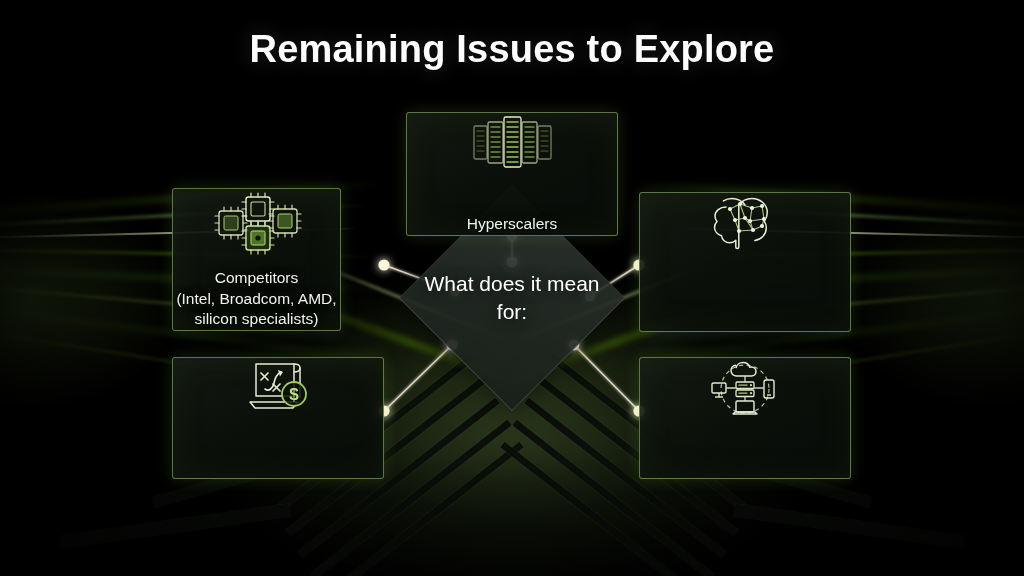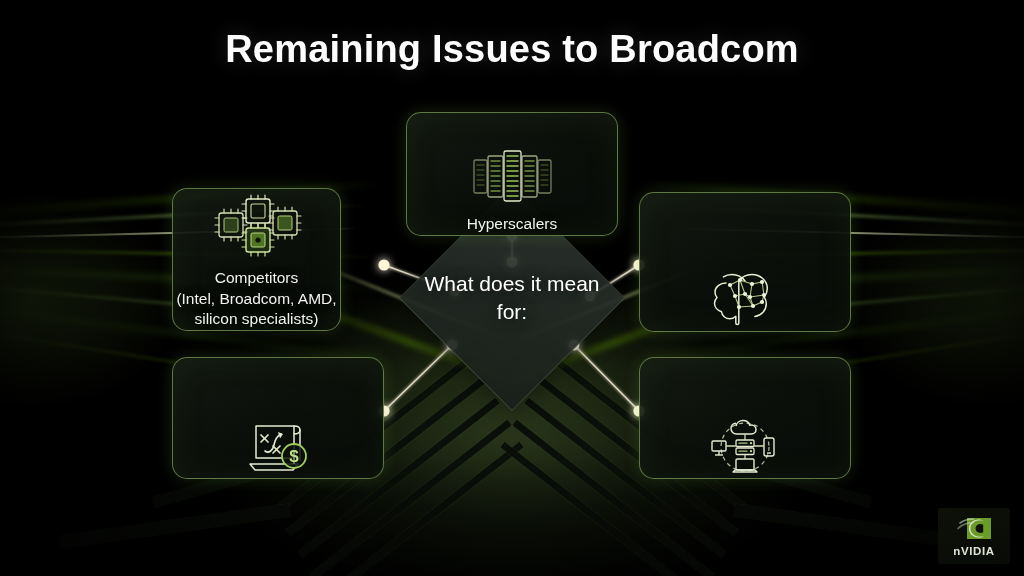--- a/index.html
+++ b/index.html
@@ -62,28 +62,28 @@
   }
   .diamond-label {
     position:absolute; left:-24px; right:-24px; top:50%;
     transform:translateY(-50%);
     text-align:center; color:#fff; font-size:21px; line-height:1.32;
     font-weight:400; text-shadow:0 0 14px rgba(0,0,0,.85);
   }
 
   
   .card {
-    position:absolute; border-radius:15px;
+    position:absolute; border-radius:3px;
     background:linear-gradient(155deg, rgba(20,26,18,.90) 0%, rgba(11,15,10,.93) 60%, rgba(8,11,8,.95) 100%);
     border:1px solid rgba(163,206,114,.55);
     box-shadow:
       0 0 16px rgba(120,180,70,.20),
       inset 0 0 34px rgba(80,120,45,.10);
     display:flex; flex-direction:column;
-    align-items:center; justify-content:flex-end;
+    align-items:center; justify-content:space-between;
   }
   .card-icon { display:block; }
   .card-label {
     margin-top:9px; text-align:center; color:#f2f3f0;
     font-size:15.5px; line-height:1.33; font-weight:400;
     text-shadow:0 0 10px rgba(0,0,0,.8); white-space:pre-line;
   }
 
   #card-hyperscalers { left:406px; top:112px;  width:212px; height:124px; }
   #card-competitors  { left:172px; top:188px;  width:169px; height:143px; }
@@ -151,21 +151,21 @@
     <div class="beam blur2" style="--c:rgba(214,228,150,.65);--o:.9;left:300px;top:300px;width:220px;transform:rotate(22deg);"></div>
     <div class="beam blur2" style="--c:rgba(214,228,150,.65);--o:.9;left:504px;top:300px;width:220px;transform:rotate(-22deg);"></div>
     <div class="beam blur3" style="--c:rgba(118,185,0,.55);--o:.85;left:290px;top:340px;width:240px;transform:rotate(20deg);"></div>
     <div class="beam blur3" style="--c:rgba(118,185,0,.55);--o:.85;left:494px;top:340px;width:240px;transform:rotate(-20deg);"></div>
   </div>
 
   <div class="bg-layer corner-glow-l"></div>
   <div class="bg-layer corner-glow-r"></div>
   <div class="bg-layer vignette"></div>
 
-  <div class="title">Remaining Issues to Broadcom</div>
+  <div class="title">Remaining Issues to Explore</div>
 
   <svg id="connectors" width="1024" height="576" viewBox="0 0 1024 576">
     <defs>
       <filter id="dotglow" x="-320%" y="-320%" width="740%" height="740%">
         <feGaussianBlur stdDeviation="4.2" result="b"></feGaussianBlur>
         <feMerge>
             <feMergeNode in="b"></feMergeNode>
             <feMergeNode in="SourceGraphic"></feMergeNode>
           </feMerge>
       </filter>
@@ -448,24 +448,14 @@
 
       <g stroke="#d3dcb6" stroke-width="1.3" stroke-linecap="round">
         <line x1="39" y1="18.4" x2="39" y2="23.6"></line>
         <line x1="20.6" y1="30" x2="29.4" y2="30"></line>
         <line x1="48.6" y1="30" x2="57.4" y2="30"></line>
         <line x1="39" y1="38.8" x2="39" y2="42.6"></line>
       </g>
     </svg>
   </div>
 
-  <div class="nv-logo">
-    <svg width="42" height="26" viewBox="0 0 42 26">
-      <rect x="14" y="2" width="24" height="21" fill="#74a82b" opacity=".92"></rect>
-      <path d="M16 12.5c0-5.2 4.4-9 9.6-9 2 0 3.8.6 5.3 1.6-1.3-.5-2.7-.8-4.2-.8-5.4 0-9.3 3.6-9.3 8.2s3.9 8.2 9.3 8.2c1.5 0 2.9-.3 4.2-.8-1.5 1-3.3 1.6-5.3 1.6-5.2 0-9.6-3.8-9.6-9z" fill="#dfe6d6"></path>
-      <path d="M22.6 12.5c0-2.6 2.2-4.4 4.9-4.4 1 0 1.9.2 2.7.6v7.6c-.8.4-1.7.6-2.7.6-2.7 0-4.9-1.8-4.9-4.4z" fill="#0c1208"></path>
-      <path d="M7 7c3.5-2.6 8.4-4 13.5-4" fill="none" stroke="#dfe6d6" stroke-width="1.6" stroke-linecap="round" opacity=".55"></path>
-      <path d="M5 12.5c3.5-3.5 9-5.6 15-5.6" fill="none" stroke="#dfe6d6" stroke-width="1.6" stroke-linecap="round" opacity=".45"></path>
-    </svg>
-    <div class="nv-word">nVIDIA</div>
-  </div>
 
 </div>
 
 </body></html>

